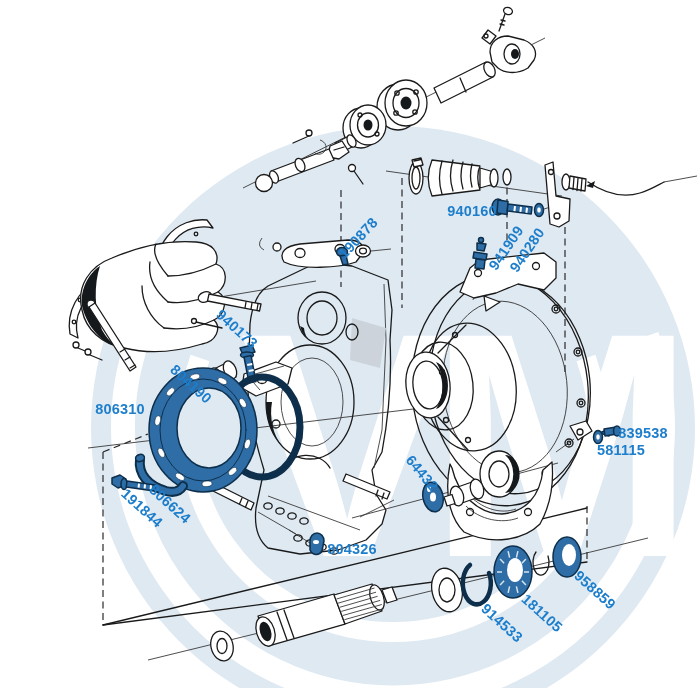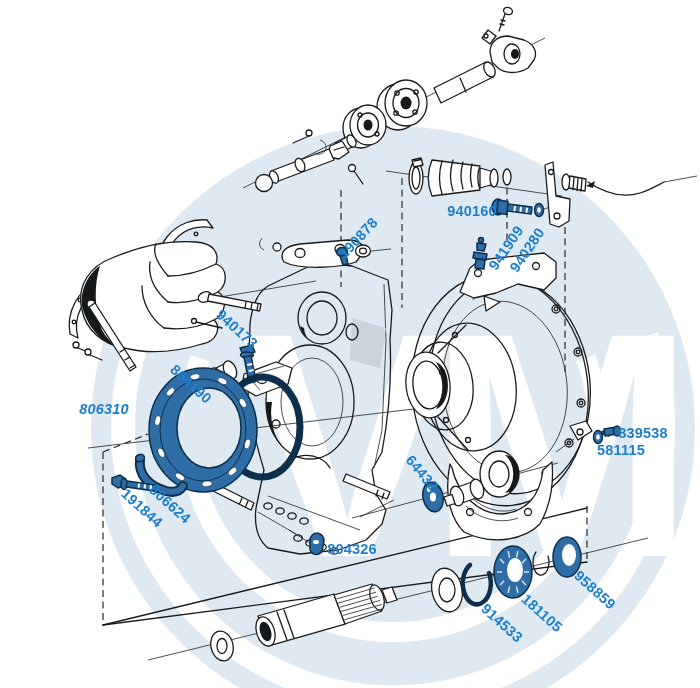--- a/index.html
+++ b/index.html
@@ -424,21 +424,21 @@
 
 </svg>
 
 <div>
       <div class="part-label" style="left: 472px; top: 211px; transform: translate(-50%, -50%) rotate(0deg);">940160</div>
       <div class="part-label" style="left: 358px; top: 238px; transform: translate(-50%, -50%) rotate(-47deg);">190878</div>
       <div class="part-label" style="left: 506px; top: 248px; transform: translate(-50%, -50%) rotate(-56deg);">941909</div>
       <div class="part-label" style="left: 527px; top: 250px; transform: translate(-50%, -50%) rotate(-56deg);">940280</div>
       <div class="part-label" style="left: 237px; top: 329px; transform: translate(-50%, -50%) rotate(42deg);">940173</div>
       <div class="part-label" style="left: 191px; top: 384px; transform: translate(-50%, -50%) rotate(42deg);">804190</div>
-      <div class="part-label" style="left: 104px; top: 409px; transform: translate(-50%, -50%) rotate(0deg); font-style: italic;">806310</div>
+      <div class="part-label" style="left: 120px; top: 409px; transform: translate(-50%, -50%) rotate(0deg);">806310</div>
       <div class="part-label" style="left: 643px; top: 433px; transform: translate(-50%, -50%) rotate(0deg);">839538</div>
       <div class="part-label" style="left: 621px; top: 450px; transform: translate(-50%, -50%) rotate(0deg);">581115</div>
       <div class="part-label" style="left: 422px; top: 473px; transform: translate(-50%, -50%) rotate(50deg);">64432</div>
       <div class="part-label" style="left: 170px; top: 504px; transform: translate(-50%, -50%) rotate(42deg);">806624</div>
       <div class="part-label" style="left: 142px; top: 508px; transform: translate(-50%, -50%) rotate(42deg);">191844</div>
       <div class="part-label" style="left: 352px; top: 549px; transform: translate(-50%, -50%) rotate(0deg);">804326</div>
       <div class="part-label" style="left: 595px; top: 590px; transform: translate(-50%, -50%) rotate(42deg);">958859</div>
       <div class="part-label" style="left: 542px; top: 613px; transform: translate(-50%, -50%) rotate(42deg);">181105</div>
       <div class="part-label" style="left: 502px; top: 623px; transform: translate(-50%, -50%) rotate(42deg);">914533</div>
     </div>

